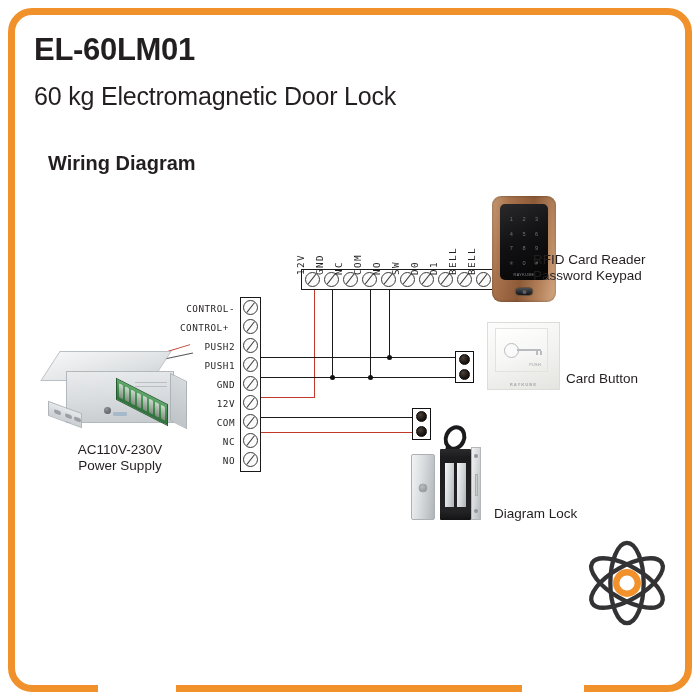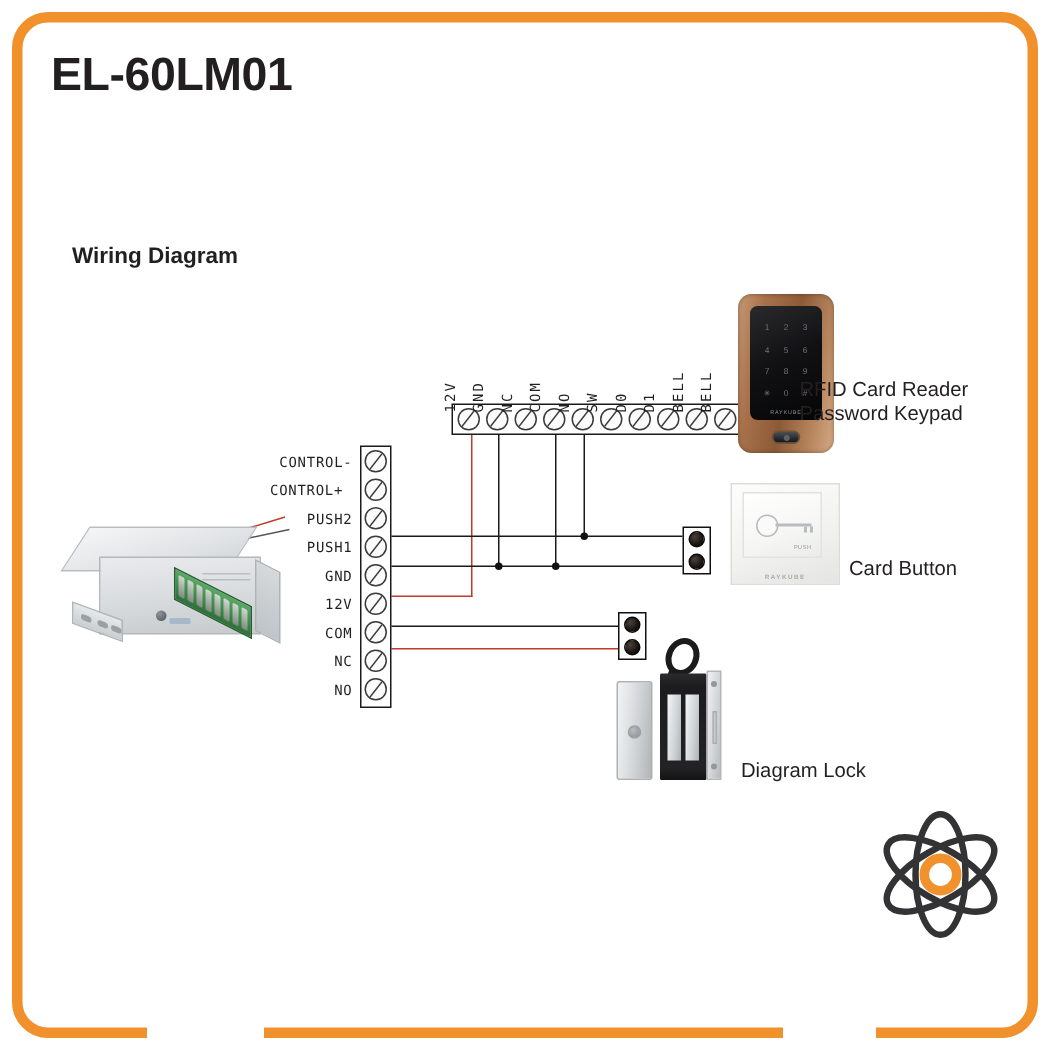--- a/index.html
+++ b/index.html
@@ -29,22 +29,22 @@
     position:absolute;left:34px;top:32px;
     font-size:31px;font-weight:bold;color:#231f20;
     letter-spacing:-0.3px;
   }
   .subtitle{
     position:absolute;left:34px;top:82px;
     font-size:25px;font-weight:300;color:#231f20;
     letter-spacing:-0.2px;
   }
   .section-label{
-    position:absolute;left:48px;top:162px;
-    font-size:15px;font-weight:bold;color:#231f20;
+    position:absolute;left:48px;top:152px;
+    font-size:20px;font-weight:bold;color:#231f20;
   }
 
   
   .dev-label{
     position:absolute;color:#231f20;font-size:13.5px;line-height:15.5px;
     white-space:pre-line;
   }
   .mono-term{
     position:absolute;
     font-family:"DejaVu Sans Mono", monospace;
@@ -263,20 +263,21 @@
     font-weight:300;
     font-family:"DejaVu Sans", sans-serif;
   }
 </style>
 </head>
 <body>
 
 <div id="page">
 
   <div class="title">EL-60LM01</div>
+  <div class="subtitle">60 kg Electromagnetic Door Lock</div>
   <div class="section-label">Wiring Diagram</div>
 
   <div class="wire red h" style="left:245px;top:397px;width:70px;"></div>
   <div class="wire red v" style="left:313.6px;top:283px;height:115px;"></div>
 
   <div class="wire h" style="left:245px;top:357px;width:212px;"></div>
 
   <div class="wire h" style="left:245px;top:377px;width:212px;"></div>
 
   <div class="wire v" style="left:332px;top:283px;height:95px;"></div>
@@ -367,20 +368,22 @@
         <b></b>
         <b></b>
         <b></b>
         <b></b>
         <b></b>
         <b></b>
         <b></b>
     </div>
     <div class="psu-knob"></div>
   </div>
+  <div class="dev-label" style="left:44px;top:442px;width:152px;text-align:center;">AC110V-230V
+Power Supply</div>
 
   <div class="rfid">
     <div class="rfid-shell"></div>
     <div class="rfid-glass">
       <div class="rfid-keys">
         <span>1</span>
         <span>2</span>
         <span>3</span>
         <span>4</span>
         <span>5</span>

